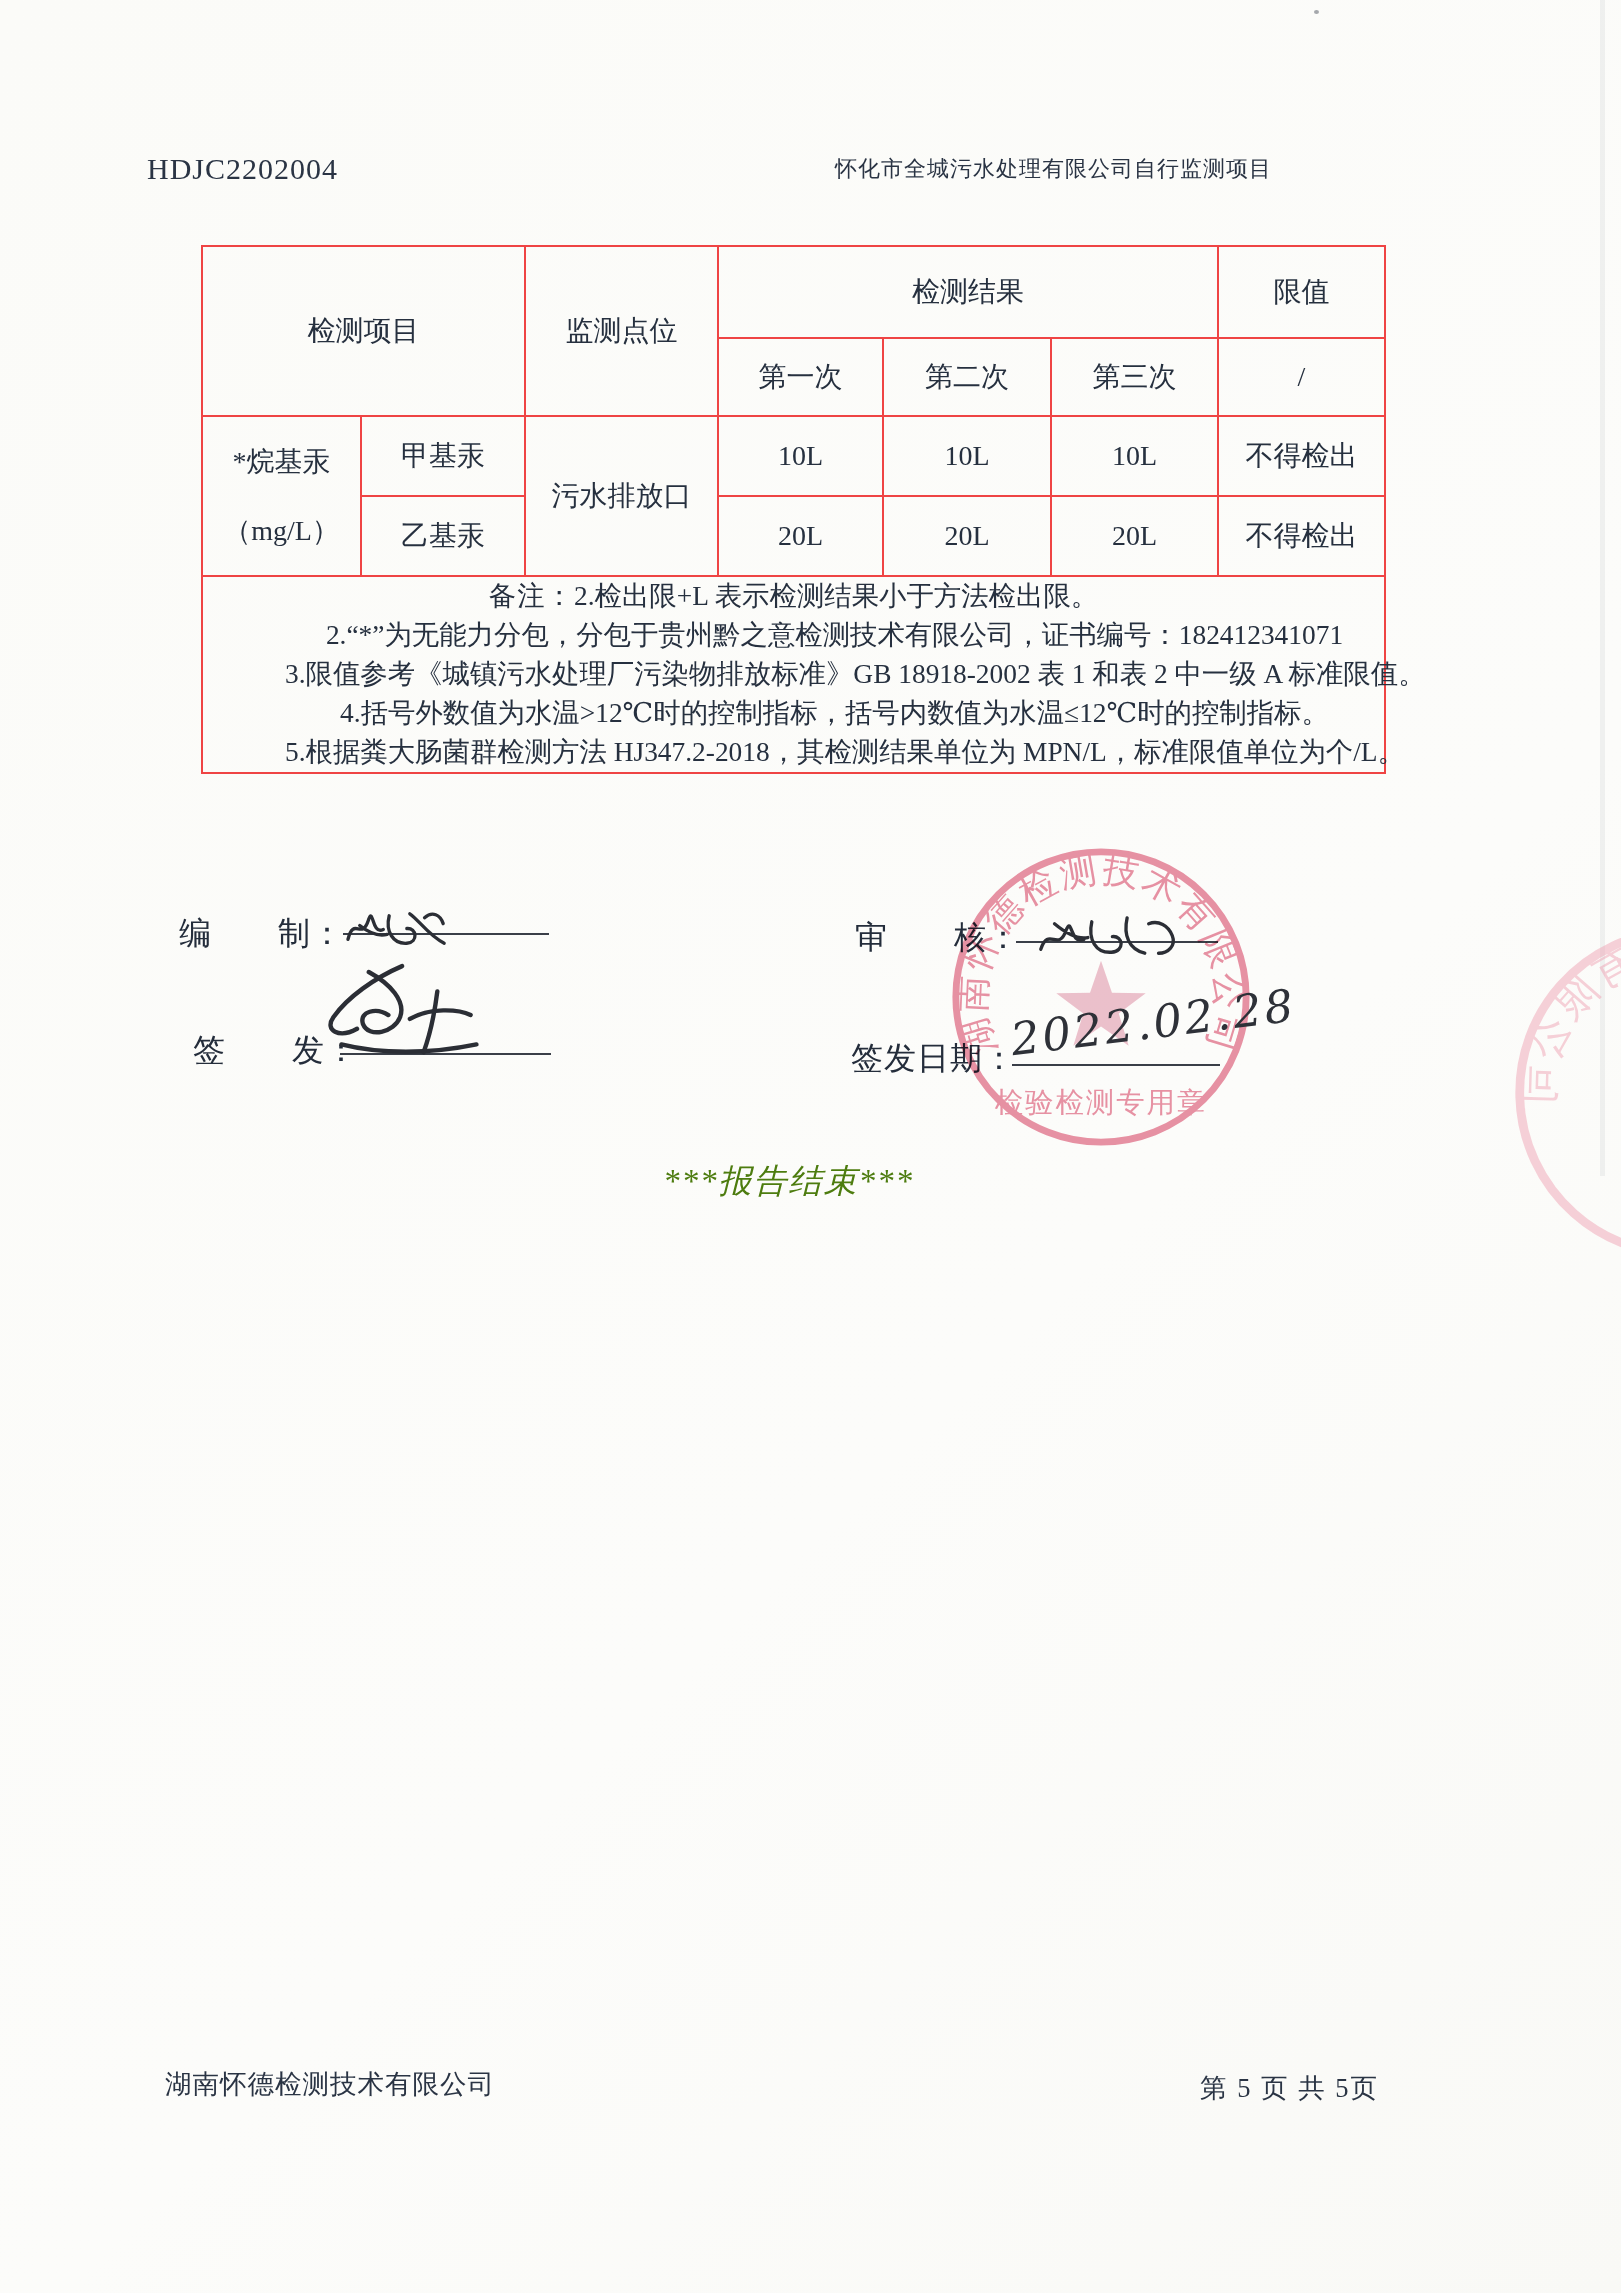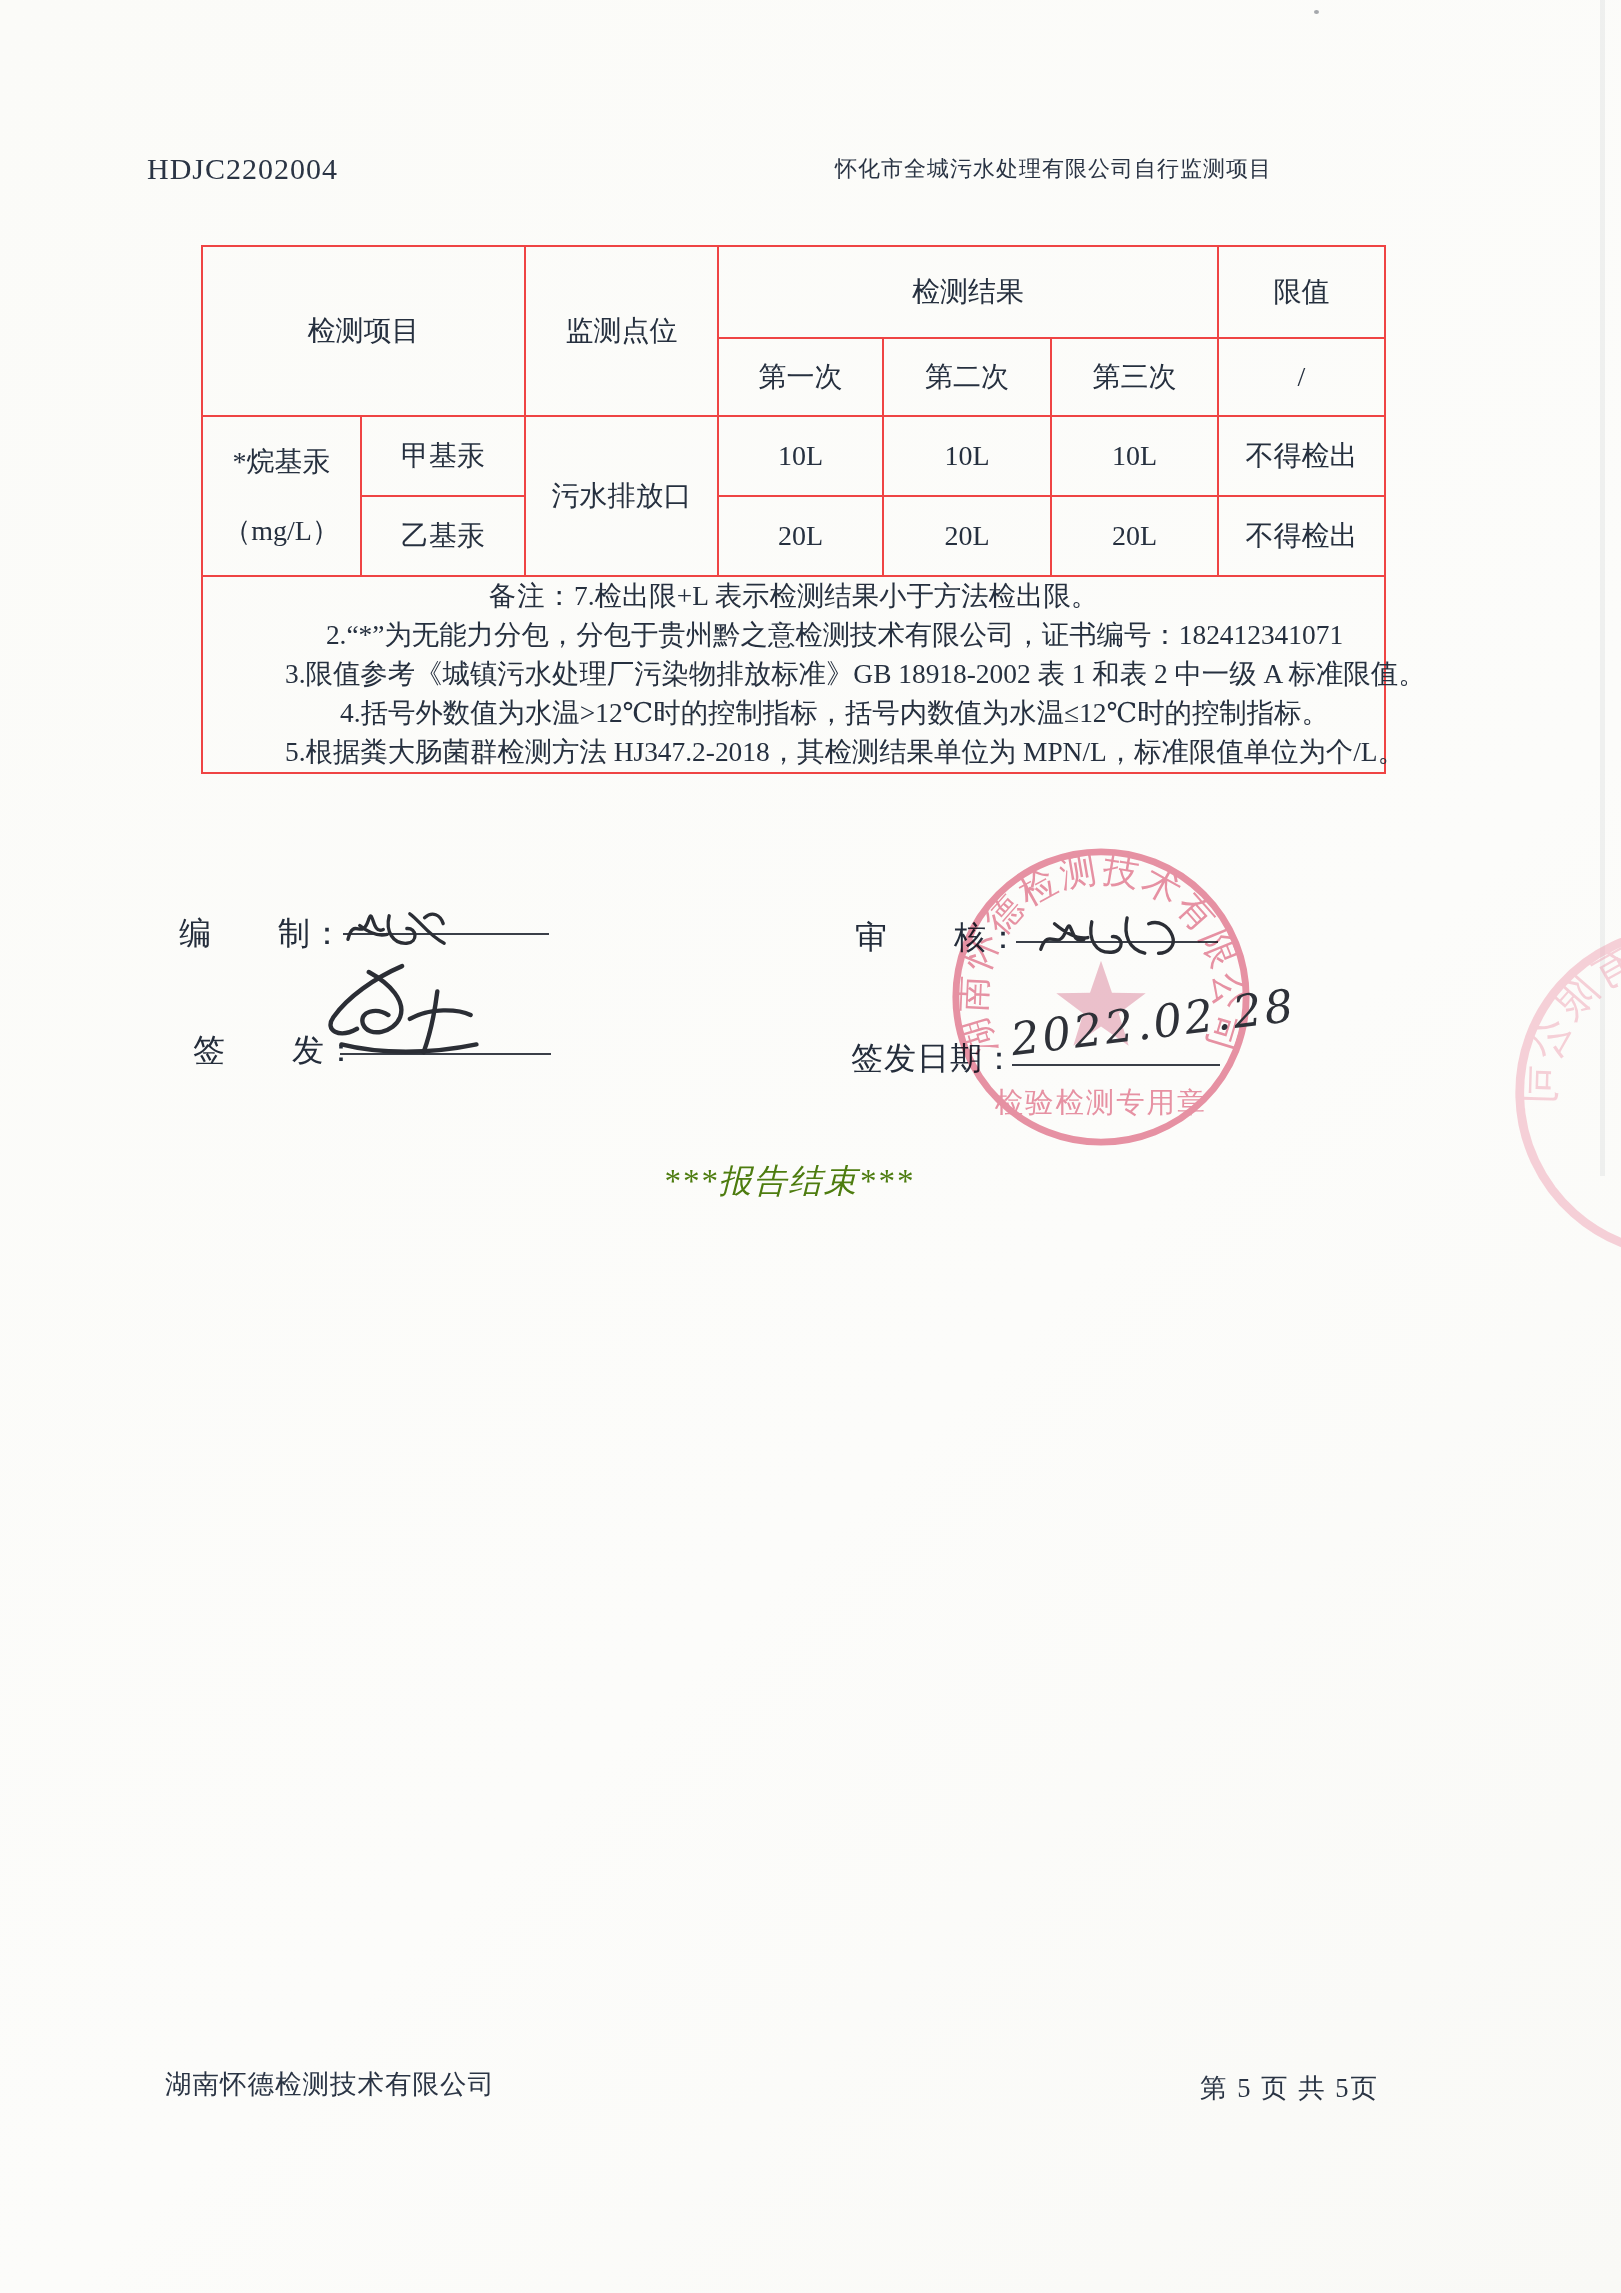--- a/index.html
+++ b/index.html
@@ -102,21 +102,21 @@
   </tr>
   <tr class="dr">
     <td>乙基汞</td>
     <td>20L</td>
     <td>20L</td>
     <td>20L</td>
     <td>不得检出</td>
   </tr>
   <tr>
     <td colspan="7" class="notes-cell">
-      <div class="nline"><span class="nlabel">备注：</span><span>7.检出限+L 表示检测结果小于方法检出限。</span></div>
+      <div class="nline"><span class="nlabel">备注：</span><span>2.检出限+L 表示检测结果小于方法检出限。</span></div>
       <div class="nline nindent">2.“*”为无能力分包，分包于贵州黔之意检测技术有限公司，证书编号：182412341071</div>
       <div class="nline nindent">3.限值参考《城镇污水处理厂污染物排放标准》GB 18918-2002 表 1 和表 2 中一级 A 标准限值。</div>
       <div class="nline nindent">4.括号外数值为水温&gt;12℃时的控制指标，括号内数值为水温≤12℃时的控制指标。</div>
       <div class="nline nindent">5.根据粪大肠菌群检测方法 HJ347.2-2018，其检测结果单位为 MPN/L，标准限值单位为个/L。</div>
     </td>
   </tr>
 </tbody>
   </table>
 
 <div class="lbl" style="left:179px;top:912px;">编　　制：</div>

